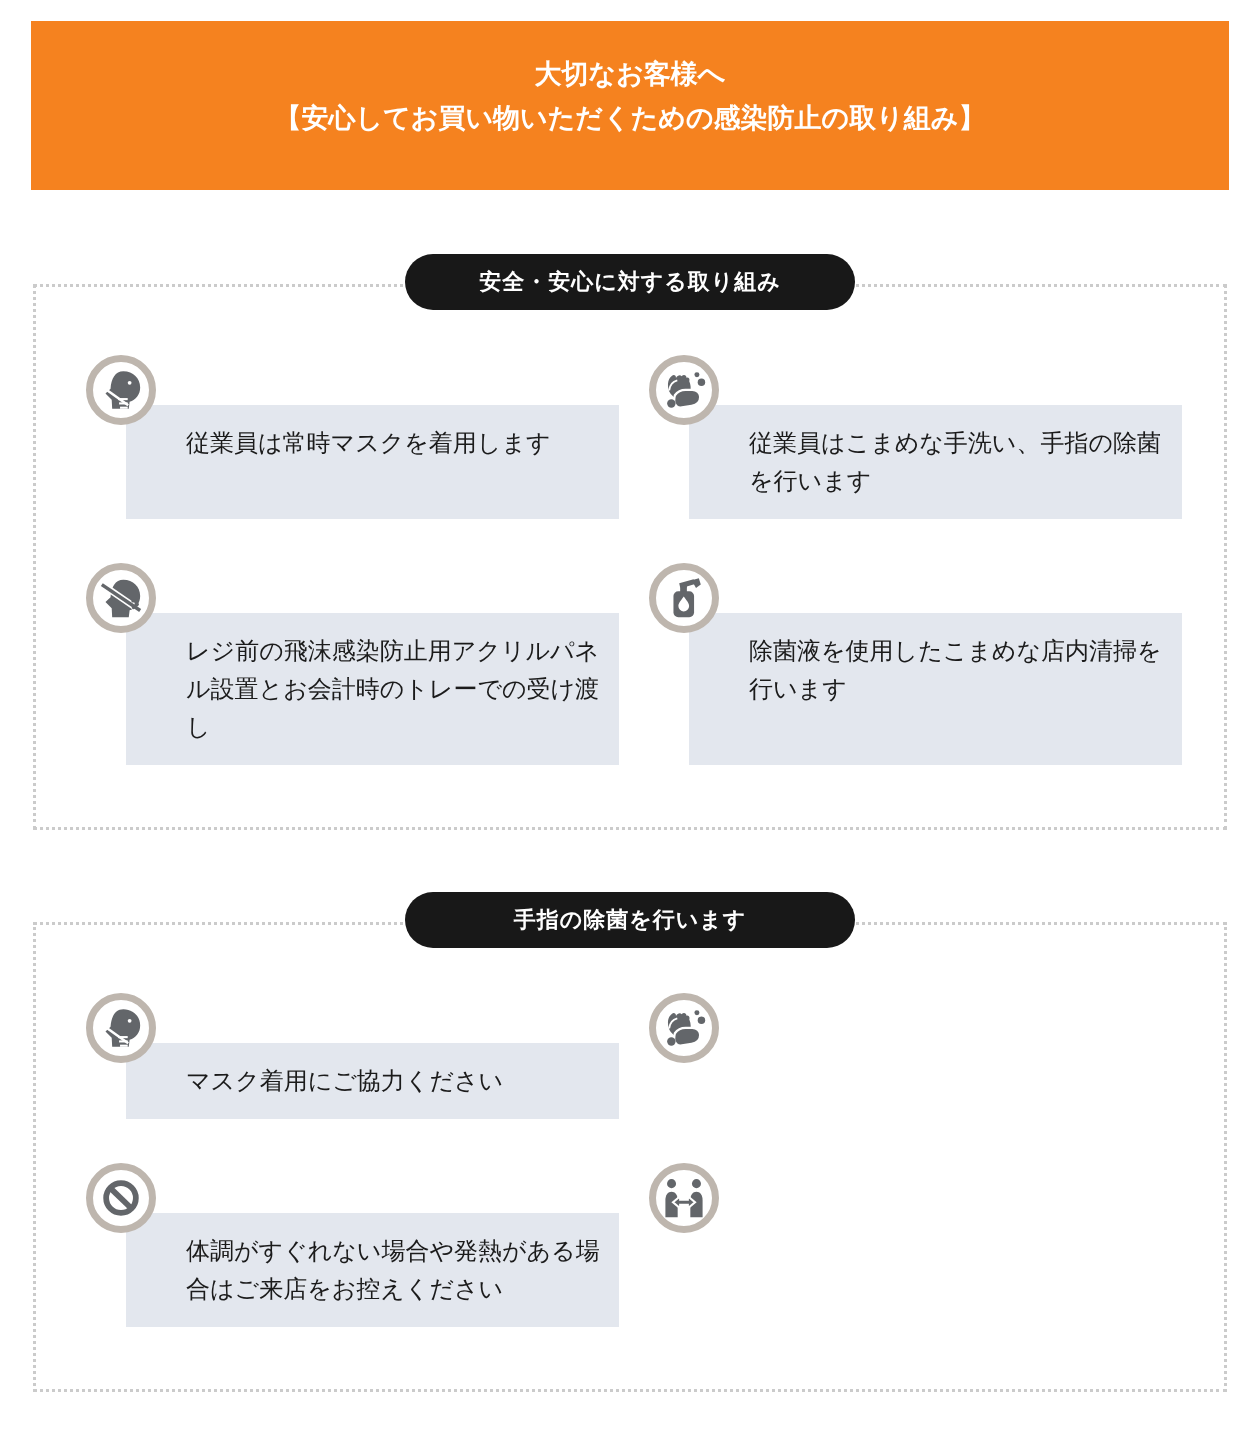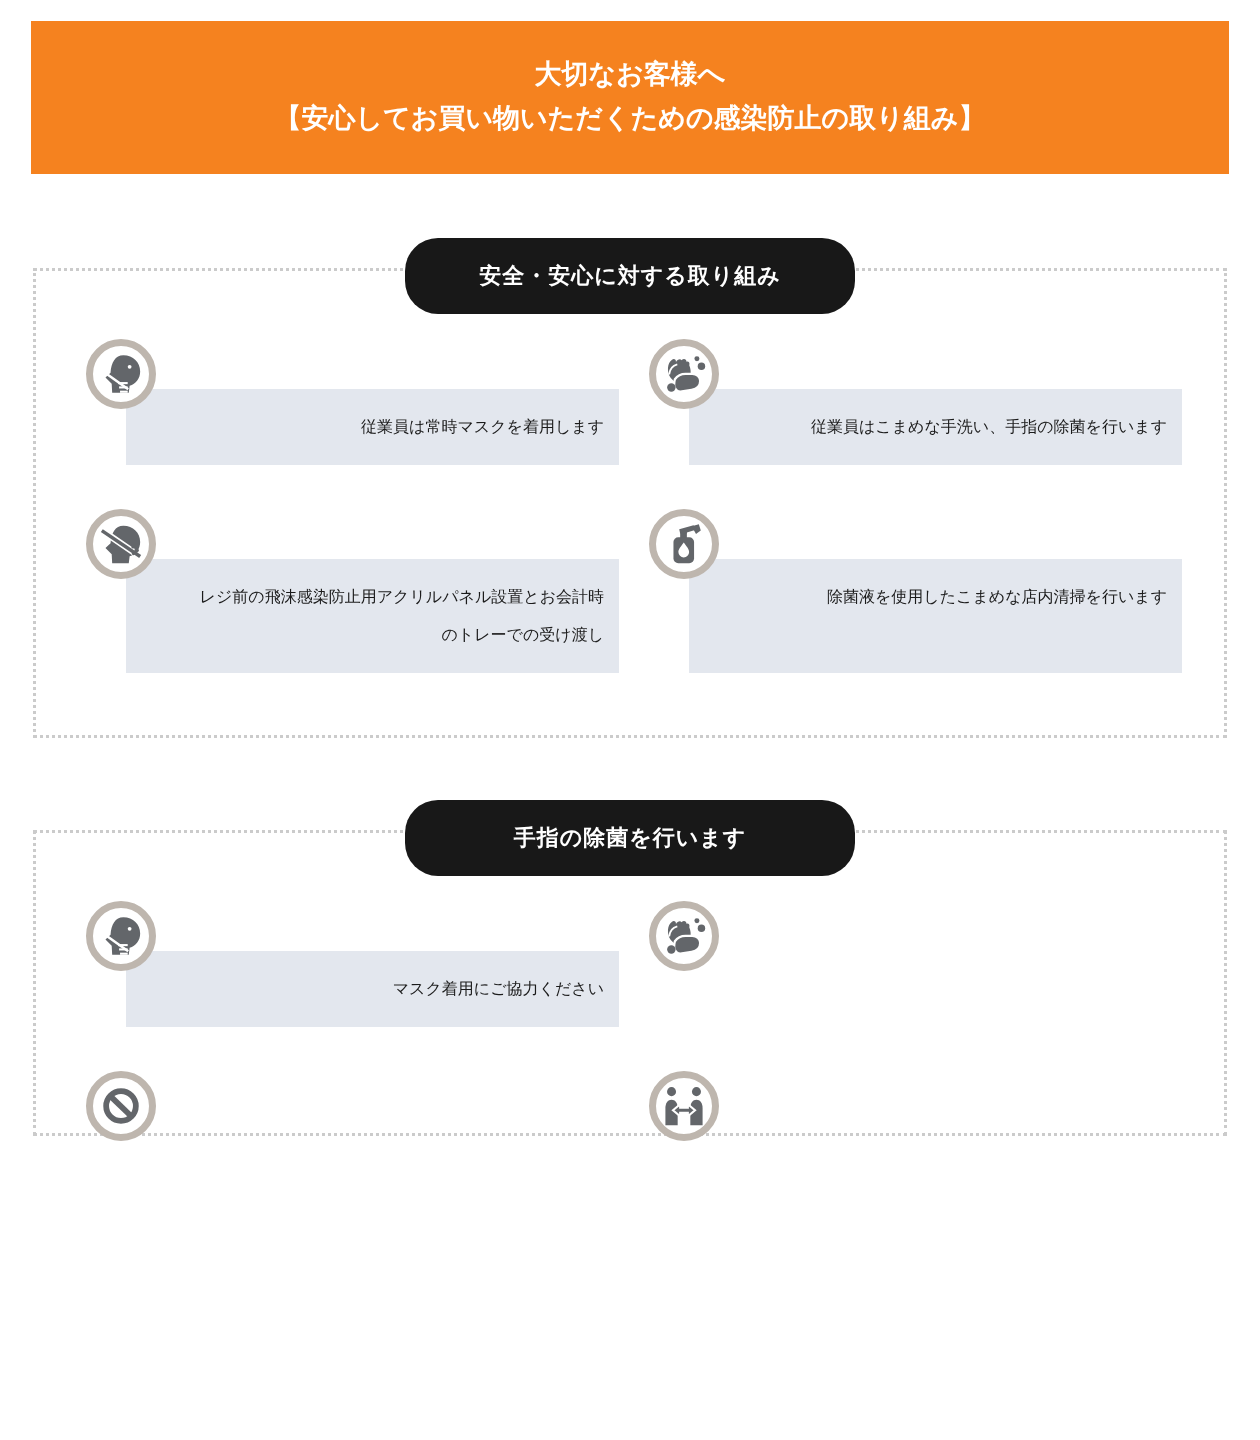--- a/index.html
+++ b/index.html
@@ -11,21 +11,21 @@
     font-family: "Liberation Sans", "DejaVu Sans", sans-serif;
     color: var(--text-dark, #1b1b1b);
   }
 
   
   .banner {
     margin: 21px 31px 0;
     background: var(--accent-orange, #F5821F);
     color: #fff;
     text-align: center;
-    padding: 37px 12px 39px;
+    padding: 37px 12px 55px;
   }
   .banner-line {
     font-size: 27px;
     font-weight: bold;
     line-height: 1.2;
   }
   .banner-line + .banner-line { margin-top: 12px; }
 
   
   .section { margin: 0 33px; position: relative; }
@@ -37,21 +37,21 @@
     padding: 68px 42px 62px 50px;
     position: relative;
     background: #fff;
   }
   .pill {
     position: absolute;
     top: -33px;
     left: 50%;
     transform: translateX(-50%);
     width: 450px;
-    height: 76px;
+    height: 56px;
     border-radius: 33px;
     background: var(--pill-black, #181818);
     color: #fff;
     font-size: 22px;
     font-weight: bold;
     display: flex;
     align-items: center;
     justify-content: center;
     white-space: nowrap;
     letter-spacing: 1px;
@@ -82,25 +82,24 @@
     color: var(--glyph-gray, #63666A);
   }
   .item-box {
     flex: 1;
     margin: 50px 0 0 40px;
     background: var(--box-gray, #E3E7EE);
     padding: 19px 15px 19px 60px;
   }
   .item-text {
     margin: 0;
-    font-size: 16px;
+    font-size: 24px;
     line-height: 38px;
     word-break: break-all;
     color: var(--text-dark, #1b1b1b);
-    text-align: right;
   }
 </style>
 </head>
 <body>
 
 <header class="banner">
   <div class="banner-line">大切なお客様へ</div>
   <div class="banner-line">【安心してお買い物いただくための感染防止の取り組み】</div>
 </header>
 
@@ -220,20 +219,23 @@
 
       <div class="item">
         <div class="icon-circle">
           <svg viewBox="0 0 48 48" aria-hidden="true">
             <g fill="none" stroke="currentColor" stroke-width="6">
               <circle cx="24" cy="24" r="15.5"></circle>
               <line x1="14" y1="14.8" x2="33.6" y2="33.6"></line>
             </g>
           </svg>
         </div>
+        <div class="item-box">
+          <p class="item-text">体調がすぐれない場合や発熱がある場合はご来店をお控えください</p>
+        </div>
       </div>
 
       <div class="item">
         <div class="icon-circle">
           <svg viewBox="0 0 48 48" aria-hidden="true">
             <g fill="currentColor">
               <circle cx="11" cy="9" r="4.7"></circle>
               <path d="M4.6 44V26.2c0-5.3 2.6-8.8 6.4-8.8s6.4 3.5 6.4 8.8V44z"></path>
               <circle cx="37" cy="9" r="4.7"></circle>
               <path d="M30.6 44V26.2c0-5.3 2.6-8.8 6.4-8.8s6.4 3.5 6.4 8.8V44z"></path>

